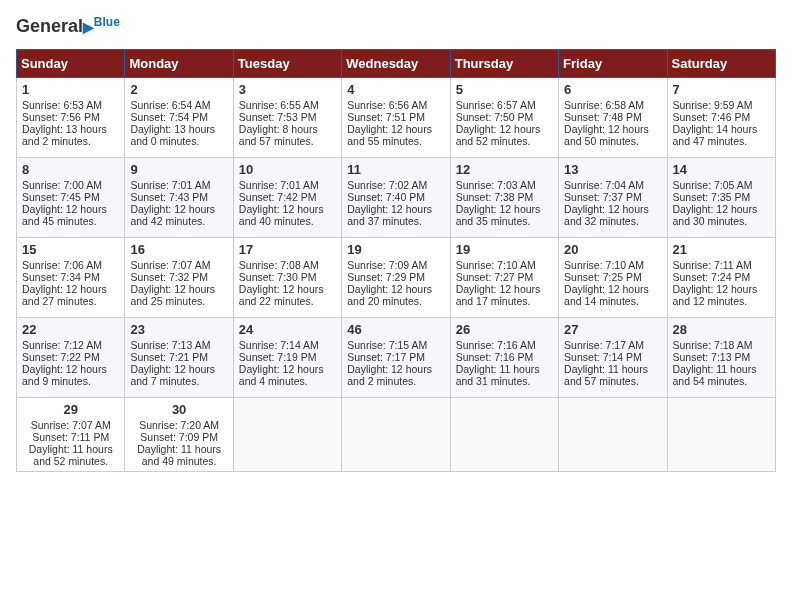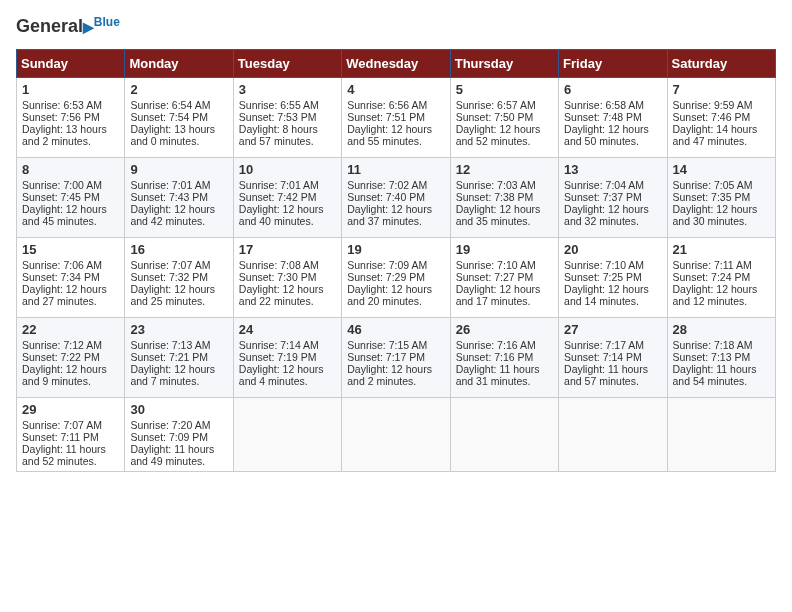--- a/index.html
+++ b/index.html
@@ -56,21 +56,21 @@
       background: #fff;
     }
     tr:nth-child(even) td { background: #f5f7fa; }
     .day-num {
       font-size: 13px;
       font-weight: bold;
       display: block;
       margin-bottom: 2px;
     }
     .empty-cell { background: #f9f9f9 !important; }
-    .last-row td { height: 70px; }
+    .last-row td { height: 70px; text-align: center; }
   </style>
 </head>
 <body>
 
 <div class="header">
   <div class="logo">
     <div style="display:flex;flex-direction:row;line-height:1.15;">
       <span style="font-size:18px;font-weight:bold;color:#333;">General<span style="color:#1a6faf;font-size:14px;">▶</span></span>
       <span style="font-size:12px;font-weight:bold;color:#1a6faf;">Blue</span>
     </div>

